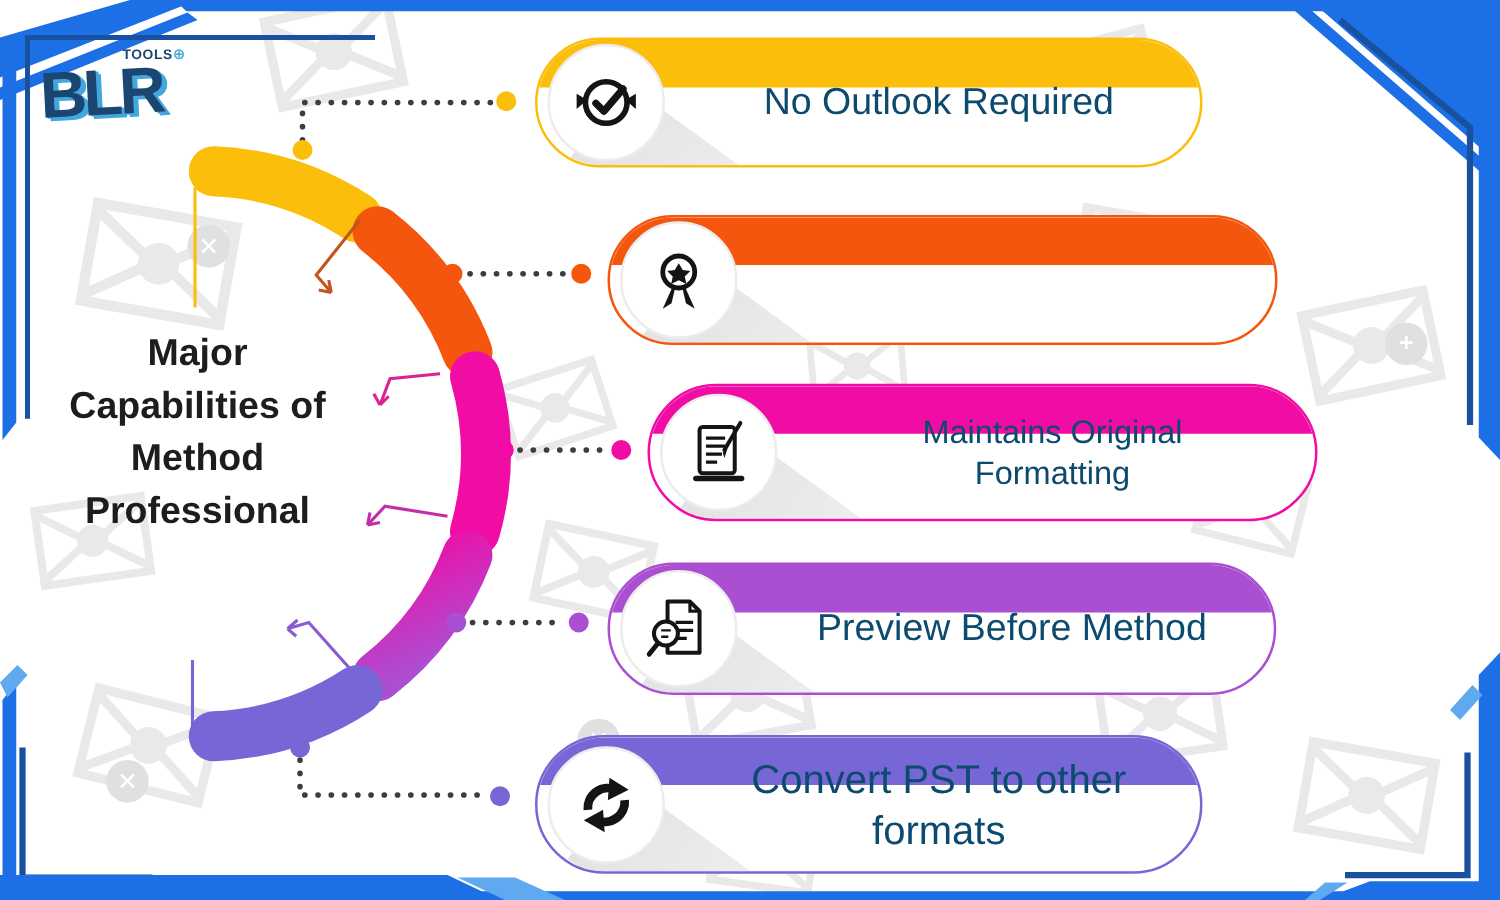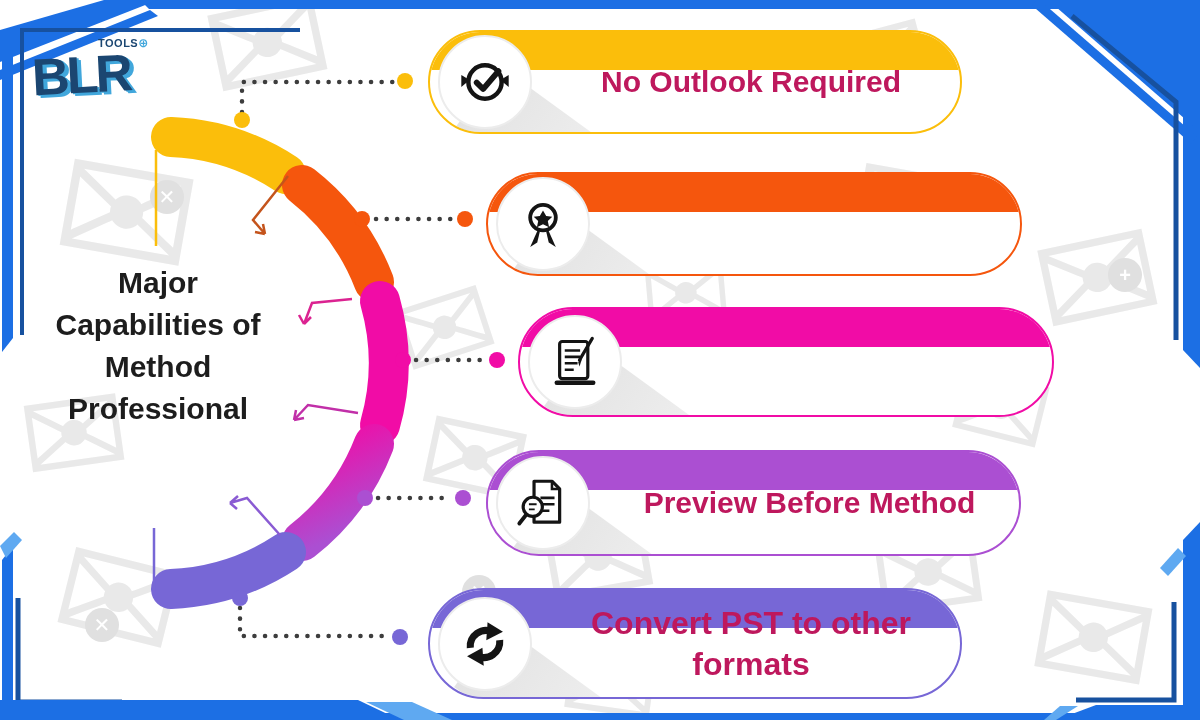--- a/index.html
+++ b/index.html
@@ -29,21 +29,21 @@
   .pill{position:absolute;z-index:2;background:#ffffff;border:2px solid #999;border-radius:60px;
         overflow:hidden;display:flex;align-items:center;}
   .pill .band{position:absolute;left:0;top:0;right:0;height:38px;}
   .pill .wedge{position:absolute;left:70px;top:34px;width:330px;height:78px;
                background:linear-gradient(to right,rgba(185,185,185,.40),rgba(220,220,220,0));
                transform:rotate(36deg);transform-origin:0 0;}
   .pill .icon-circle{position:absolute;left:8px;top:50%;transform:translateY(-50%);
                width:90px;height:90px;border-radius:50%;background:#ffffff;border:2px solid #ececec;
                display:flex;align-items:center;justify-content:center;z-index:2;}
   .pill .label{position:relative;z-index:2;margin-left:112px;flex:1;text-align:center;
-               font-weight:bold;color:#be185d;line-height:1.28;}
+               font-weight:normal;color:#0c4a6e;line-height:1.28;}
   .pill .label span{display:inline-block;}
   #pill-1{left:428px;top:30px;width:530px;height:100px;}
   #pill-2{left:486px;top:172px;width:532px;height:100px;}
   #pill-3{left:518px;top:307px;width:532px;height:106px;}
   #pill-4{left:486px;top:450px;width:531px;height:102px;}
   #pill-5{left:428px;top:588px;width:530px;height:107px;}
   #pill-1 .label{font-size:30px;}
   #pill-2 .label{font-size:30px;}
   #pill-3 .label{font-size:26px;}
   #pill-3 .label span{max-width:330px;}
@@ -193,20 +193,21 @@
   <div class="wedge"></div>
   <div class="icon-circle">
     <svg class="icon-svg" viewBox="0 0 100 100" fill="none" stroke="#141414">
       <rect x="26" y="18" width="44" height="58" rx="4" stroke-width="5"></rect>
       <path d="M34 32 H58 M34 42 H58 M34 52 H54 M34 62 H48" stroke-width="4"></path>
       <path d="M77 13 L57 47" stroke-width="5" stroke-linecap="round"></path>
       <polygon points="55,50 61,45 57,57" fill="#141414" stroke="none"></polygon>
       <rect x="18" y="79" width="64" height="7" rx="3.5" fill="#141414" stroke="none"></rect>
     </svg>
   </div>
+  <div class="label"><span>Maintains Original Formatting</span></div>
 </div>
 
 <div class="pill" id="pill-4" style="border-color: rgb(171, 79, 210);">
   <div class="band" style="background: rgb(171, 79, 210);"></div>
   <div class="wedge"></div>
   <div class="icon-circle">
     <svg class="icon-svg" viewBox="0 0 100 100" fill="none" stroke="#141414">
       <path d="M36 16 H64 L76 28 V80 H36 Z" stroke-width="5" stroke-linejoin="round"></path>
       <path d="M64 16 V28 H76" stroke-width="4"></path>
       <path d="M46 42 H68 M46 52 H68 M46 62 H60" stroke-width="4"></path>

